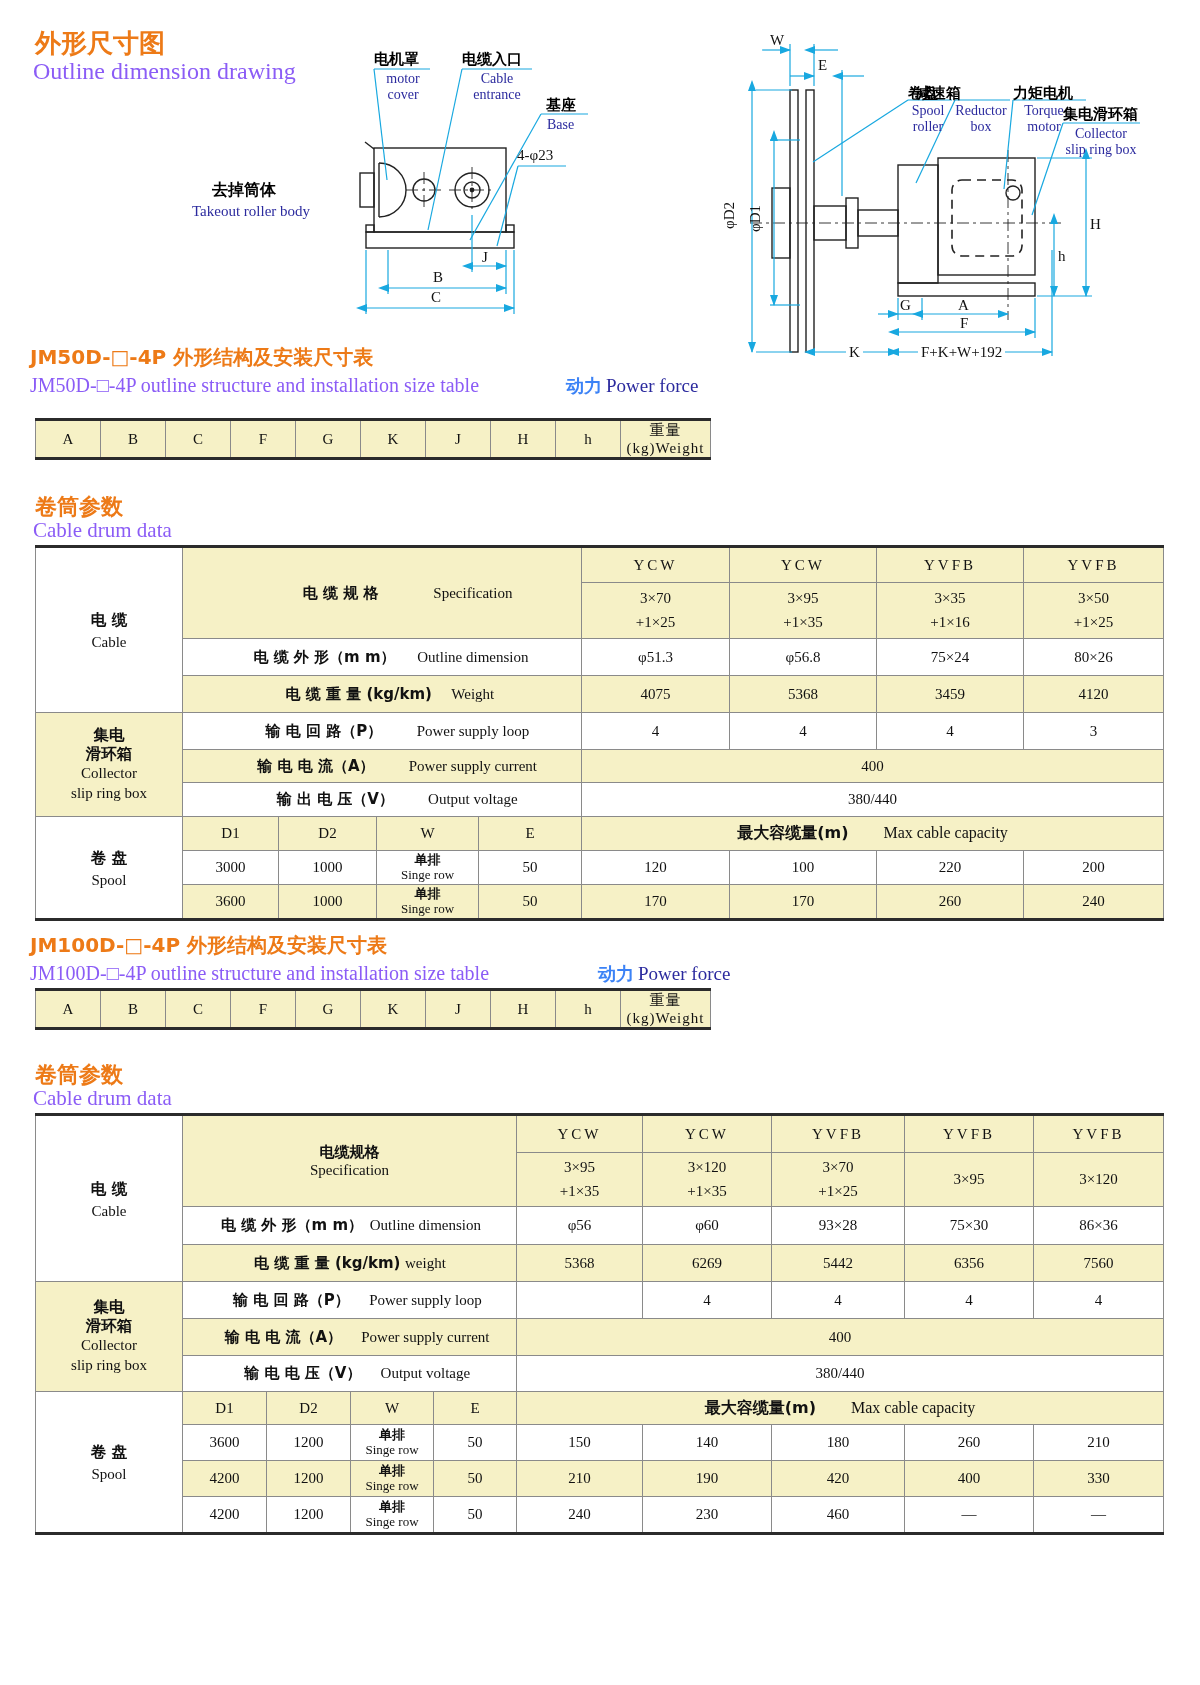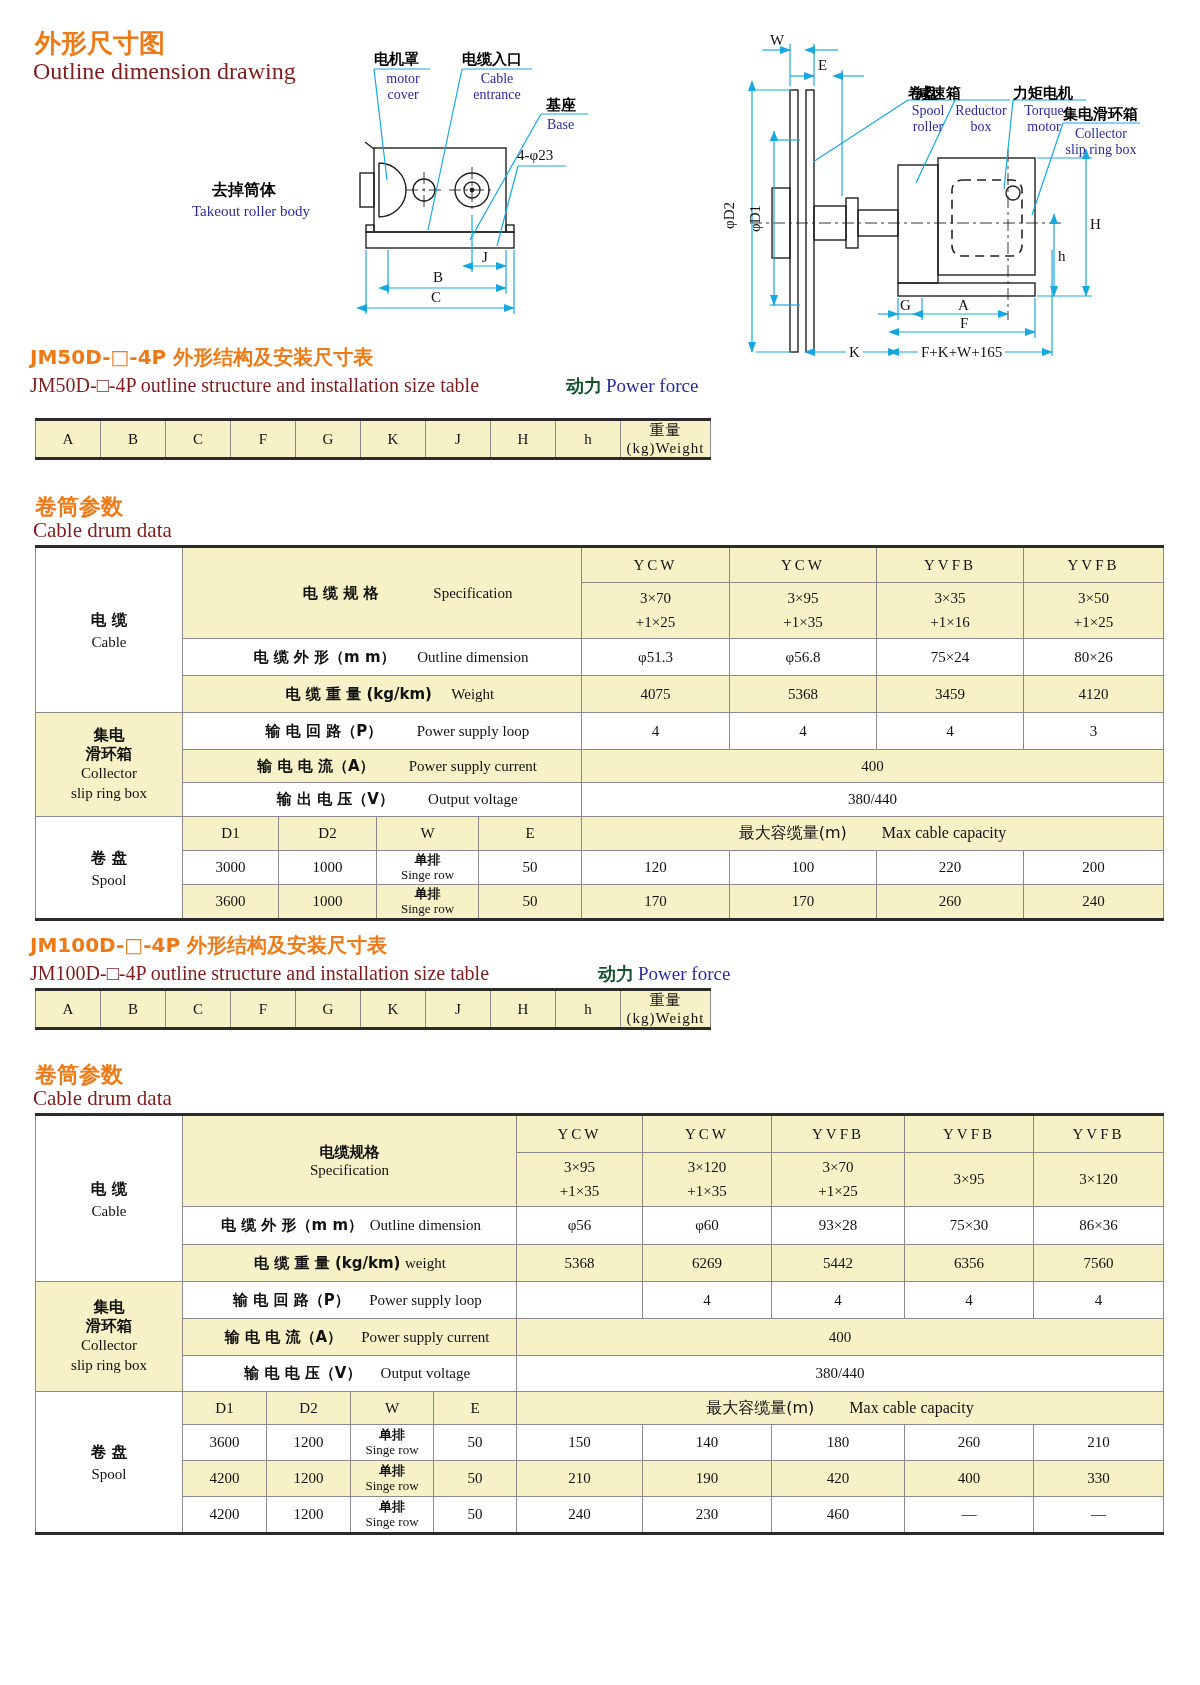--- a/index.html
+++ b/index.html
@@ -1,21 +1,21 @@
 <!DOCTYPE html>
 <html><head>
 <meta charset="utf-8">
 <style>
 *{margin:0;padding:0;box-sizing:border-box}
 html,body{background:#fff}
 body{width:1200px;height:1685px;position:relative;font-family:"Liberation Serif",serif;color:#111;overflow:hidden}
 .abs{position:absolute}
 .oz{color:#ed7a17;font-weight:bold;font-family:"DejaVu Sans",sans-serif}
-.bl{color:#7f1d1d;font-family:"Liberation Serif",serif}
-.pw-zh{color:#14532d;font-weight:bold;font-family:"DejaVu Sans",sans-serif;font-size:18px}
+.bl{color:#8b5cf6;font-family:"Liberation Serif",serif}
+.pw-zh{color:#3b82f6;font-weight:bold;font-family:"DejaVu Sans",sans-serif;font-size:18px}
 .pw-en{color:#2b2a9e;font-size:19px;margin-left:4px}
 
 .dz{position:absolute;font-family:"DejaVu Sans",sans-serif;font-weight:bold;font-size:15px;color:#000;white-space:nowrap}
 .de{position:absolute;font-family:"Liberation Serif",serif;font-size:14px;color:#2b2a9e;white-space:pre-line;text-align:center;line-height:1.15}
 .dm{position:absolute;font-size:15px;font-family:"Liberation Serif",serif;color:#111;white-space:nowrap}
 .dmbg{background:#fff;padding:0 3px}
 .rot{transform:rotate(-90deg)}
 
 .k{stroke:#222;fill:none;stroke-width:1.4}
 .c{stroke:#222;fill:none;stroke-width:0.9;stroke-dasharray:12 4 3 4}
@@ -43,21 +43,21 @@
 .stack{text-align:center;padding-left:0}
 .stack .lzh{display:block;min-width:0;text-align:center}
 .stack .len{display:block}
 .gzh{display:block;font-family:"DejaVu Sans",sans-serif;font-weight:600;font-size:15.5px;line-height:1.7}
 .gen{display:block;font-size:15px;line-height:1.3}
 .typ{letter-spacing:3px;font-size:15px}
 .s1,.s2{display:block;line-height:1.55;font-size:15px}
 .s2:empty{display:none}
 .sr1{display:block;font-family:"DejaVu Sans",sans-serif;font-weight:600;font-size:13px;line-height:1.15}
 .sr2{display:block;font-size:13px;line-height:1.1}
-.capzh{font-family:"DejaVu Sans",sans-serif;font-weight:400;font-size:16px;margin-right:35px}
+.capzh{font-family:"DejaVu Sans",sans-serif;font-weight:700;font-size:16px;margin-right:35px}
 .capen{font-size:16px}
 </style>
 </head>
 <body>
 
 <div class="abs oz" style="left:35px;top:26px;font-size:26px">外形尺寸图</div>
 <div class="abs bl" style="left:33px;top:58px;font-size:24px">Outline dimension drawing</div>
 
 <svg class="abs" style="left:0;top:0" width="1200" height="372" viewBox="0 0 1200 372">
   <defs>
@@ -190,21 +190,21 @@
 motor</div>
 <div class="dz" style="left:1063px;top:105px">集电滑环箱</div>
 <div class="de" style="left:1058px;top:126px;width:86px">Collector
 slip ring box</div>
 <div class="dm rot" style="left:716px;top:207px">φD2</div>
 <div class="dm rot" style="left:742px;top:210px">φD1</div>
 <div class="dm" style="left:900px;top:297px">G</div>
 <div class="dm" style="left:958px;top:297px">A</div>
 <div class="dm" style="left:960px;top:315px">F</div>
 <div class="dm dmbg" style="left:846px;top:344px">K</div>
-<div class="dm dmbg" style="left:918px;top:344px">F+K+W+165</div>
+<div class="dm dmbg" style="left:918px;top:344px">F+K+W+192</div>
 <div class="dm" style="left:1090px;top:216px">H</div>
 <div class="dm" style="left:1058px;top:248px">h</div>
 
 <div class="abs oz" style="left:30px;top:344px;font-size:20px">JM50D-□-4P  外形结构及安装尺寸表</div>
 <div class="abs bl" style="left:30px;top:374px;font-size:20px">JM50D-□-4P  outline structure and installation size table</div>
 <div class="abs" style="left:566px;top:374px">
   <span class="pw-zh">动力</span><span class="pw-en">Power force</span>
 </div>
 
 <table class="t" style="left:35px;top:418px;width:675px">

